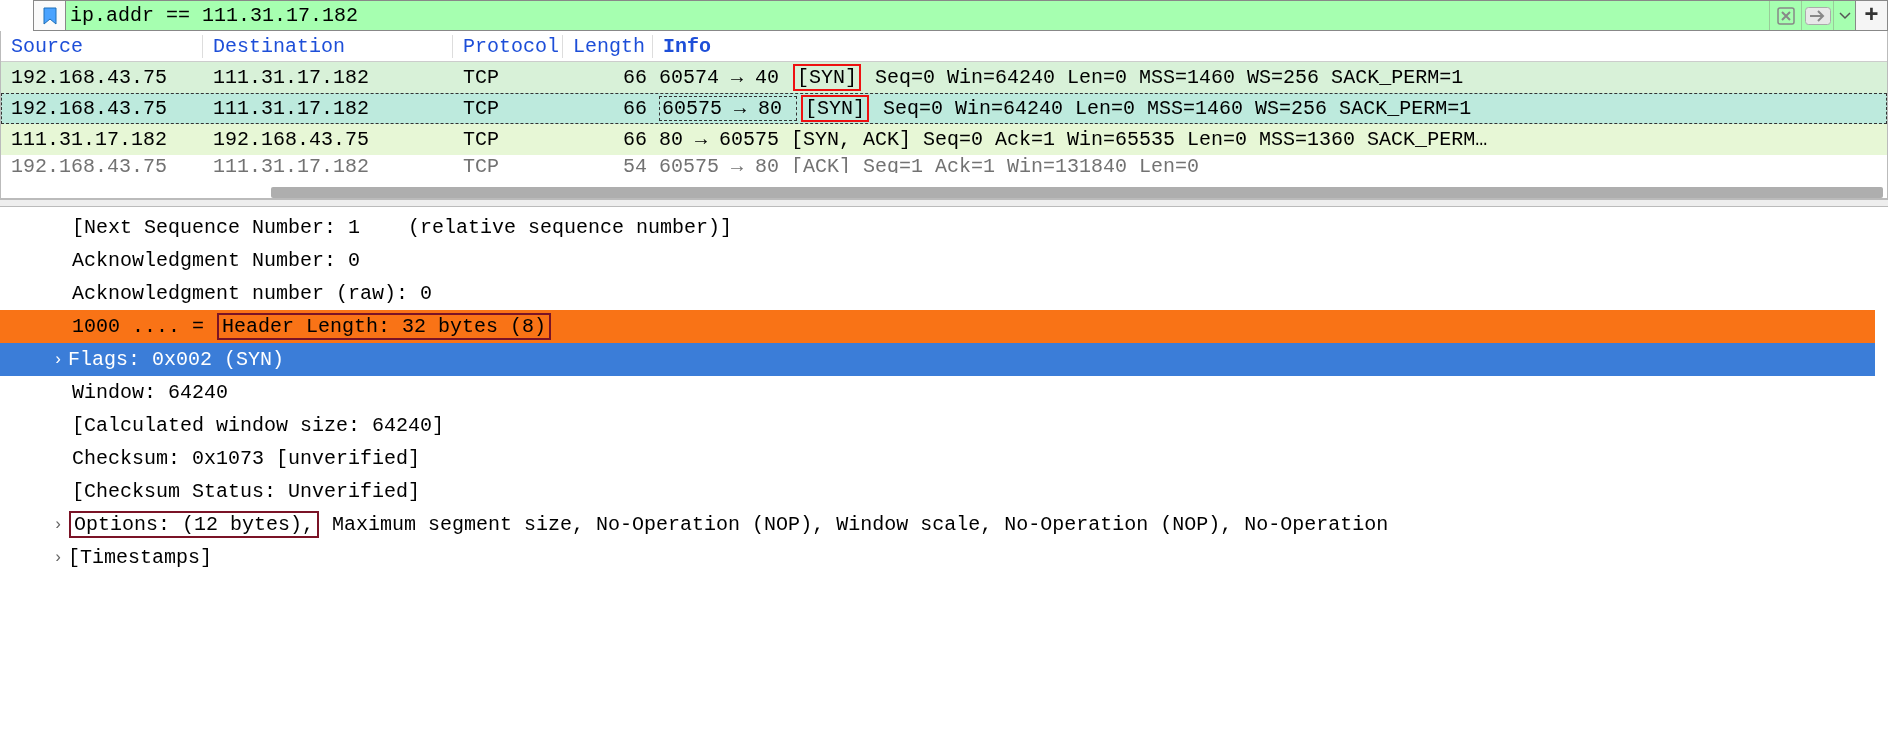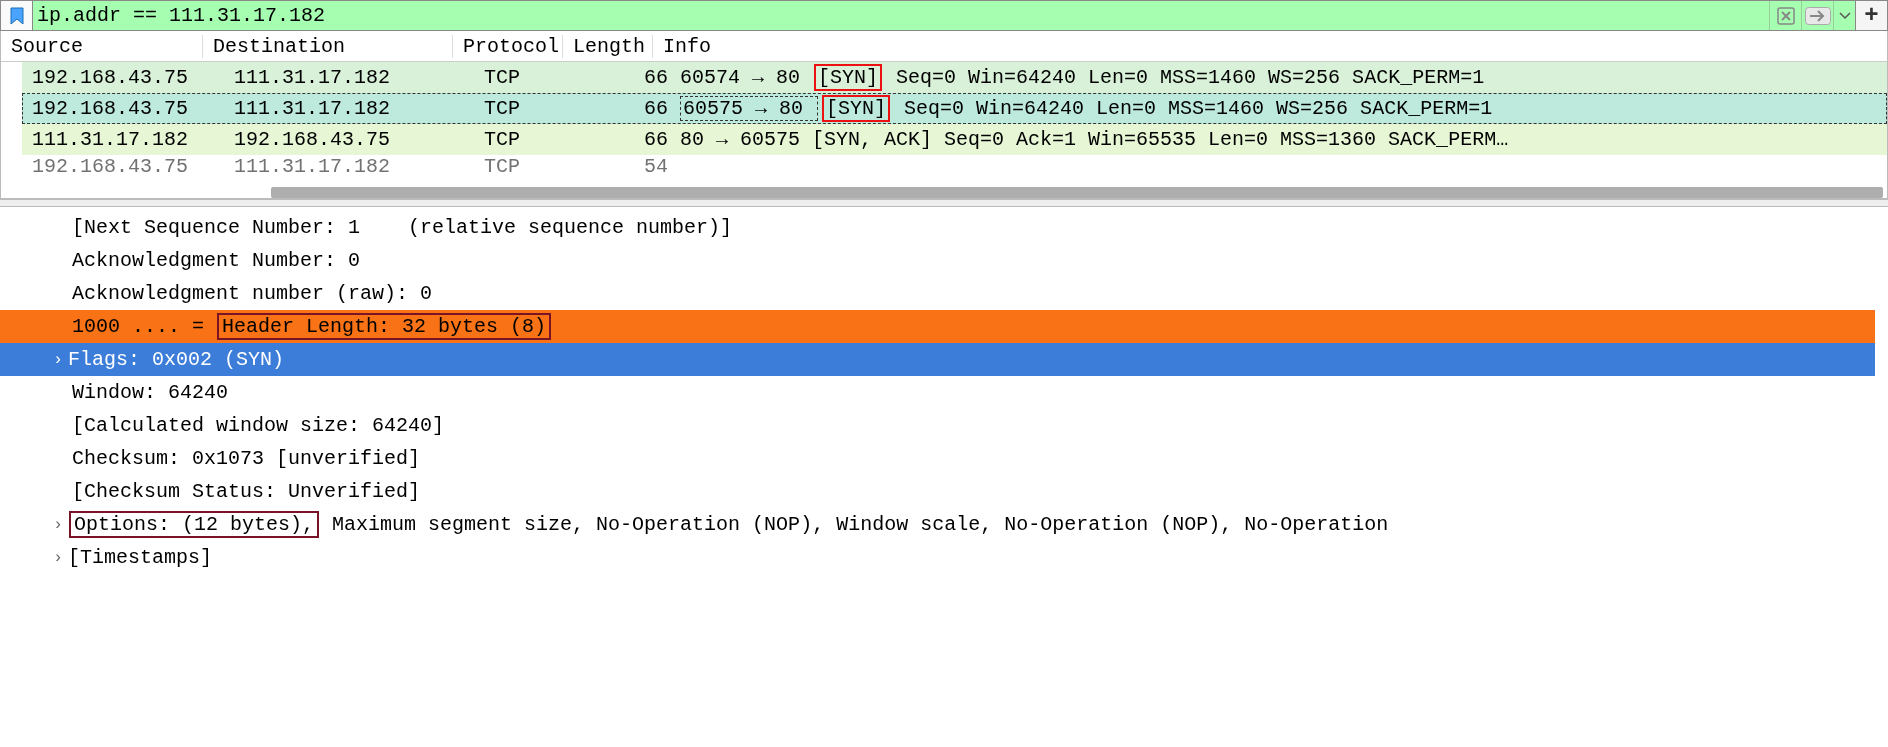--- a/index.html
+++ b/index.html
@@ -13,20 +13,21 @@
     overflow: hidden;
   }
 
   
   .filter-bar {
     display: flex;
     align-items: stretch;
     height: 31px;
     border: 1px solid #888;
     background: #a6ffb0;
+    margin-left: 33px;
   }
   .bookmark-btn {
     width: 32px;
     display: flex;
     align-items: center;
     justify-content: center;
     border-right: 1px solid #888;
     background: #fafafa;
   }
   .filter-input {
@@ -82,24 +83,24 @@
     height: 31px;
     white-space: nowrap;
   }
   .col-headers {
     background: #fff;
     border-bottom: 1px solid #ccc;
   }
   .col-headers > div {
     padding: 0 10px;
     border-right: 1px solid #ddd;
-    color: #000000;
-  }
-  .col-headers > div:last-child { border-right: none; }
-  .packet-row { padding: 0; margin-left: 21px; }
+    color: #1d4ed8;
+  }
+  .col-headers > div:last-child { border-right: none; font-weight: bold; }
+  .packet-row { padding: 0; }
   .packet-row > div { padding: 0 10px; }
   .packet-row.r0 { background: #d8f1d8; }
   .packet-row.r1 { background: #bdeadd; outline: 1px dashed #333; outline-offset: -1px; }
   .packet-row.r2 { background: #e7f7d6; }
   .packet-row.r3 { background: #fff; color:#444; }
   .length-cell { text-align: right; padding-right: 6px !important; }
 
   .info-cell { position: relative; padding-left: 6px !important; }
   .info-wrap { display:flex; align-items:center; gap:0; }
   .info-seg { white-space: pre; }
@@ -211,21 +212,21 @@
     <div>Info</div>
   </div>
 
   <div class="packet-row r0">
     <div>192.168.43.75</div>
     <div>111.31.17.182</div>
     <div>TCP</div>
     <div class="length-cell">66</div>
     <div class="info-cell">
       <span class="info-wrap">
-        <span class="info-seg">60574 → 80 </span>
+        <span class="info-seg">60574 → 40 </span>
         <span class="red-box info-seg">[SYN]</span>
         <span class="info-seg"> Seq=0 Win=64240 Len=0 MSS=1460 WS=256 SACK_PERM=1</span>
       </span>
     </div>
   </div>
 
   <div class="packet-row r1">
     <div>192.168.43.75</div>
     <div>111.31.17.182</div>
     <div>TCP</div>
@@ -247,20 +248,23 @@
     <div class="info-cell">
       <span class="info-seg">80 → 60575 [SYN, ACK] Seq=0 Ack=1 Win=65535 Len=0 MSS=1360 SACK_PERM…</span>
     </div>
   </div>
 
   <div class="packet-row r3" style="height:18px; opacity:0.75; overflow:hidden;">
     <div>192.168.43.75</div>
     <div>111.31.17.182</div>
     <div>TCP</div>
     <div class="length-cell">54</div>
+    <div class="info-cell">
+      <span class="info-seg">60575 → 80 [ACK] Seq=1 Ack=1 Win=131840 Len=0</span>
+    </div>
   </div>
 
   <div class="hbar"></div>
 </div>
 
 <div class="pane-divider"></div>
 
 <div class="details-pane">
 
   <div class="details-line">

